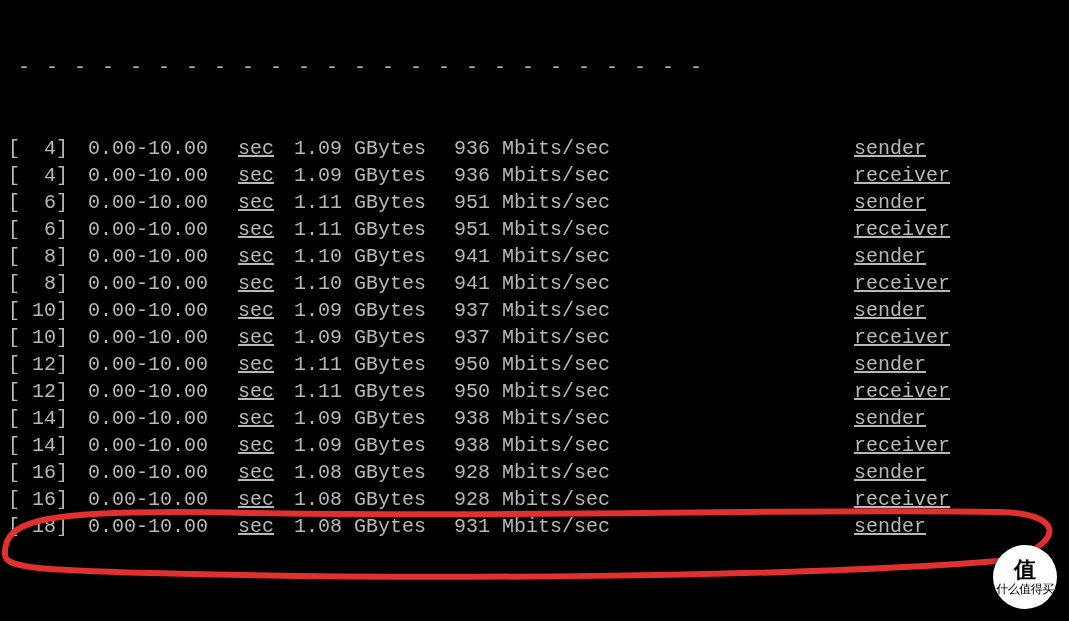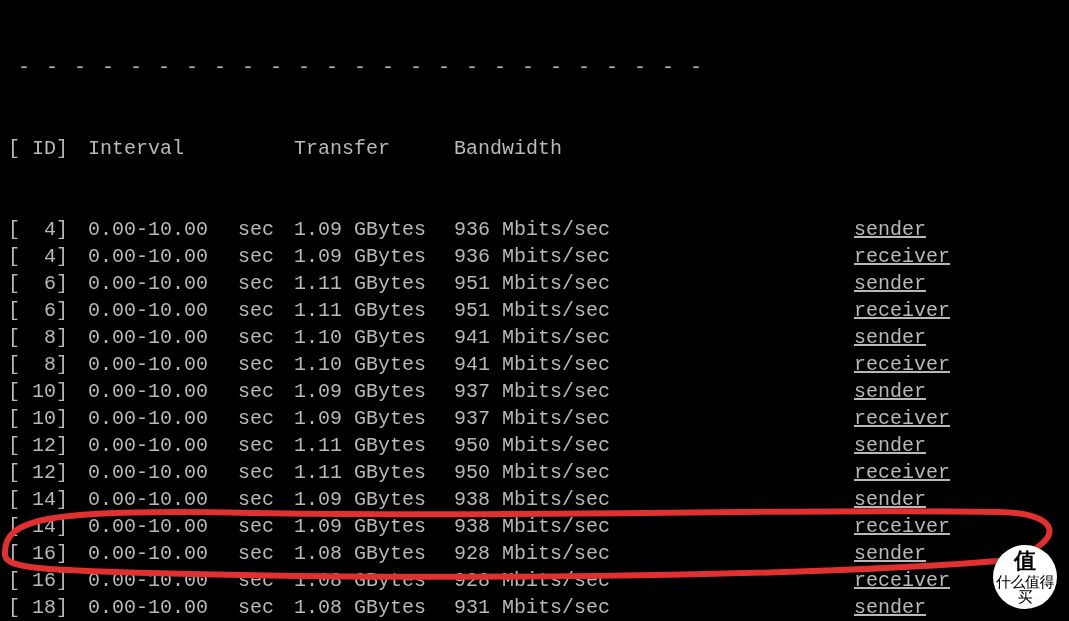--- a/index.html
+++ b/index.html
@@ -18,21 +18,21 @@
     padding: 0 0 0 8px;
     white-space: pre;
     line-height: 27px;
     position: relative;
     z-index: 1;
   }
   .row span { display: inline-block; }
   .dash-line { letter-spacing: 2px; color: #b8b8b8; padding-left: 10px;}
   .col-idlb { width: 62px; }
   .col-int  { width: 150px; padding-left: 18px; }
-  .col-sec  { width: 56px; }
+  .col-sec  { width: 56px; text-decoration: underline; }
   .col-tr   { width: 160px; }
   .col-bw   { width: 250px; }
   .col-role { padding-left: 150px; text-decoration: underline; }
   .watermark {
     position: absolute;
     right: 12px;
     bottom: 12px;
     width: 64px;
     height: 64px;
     border-radius: 50%;
@@ -47,40 +47,39 @@
   }
   .watermark .wm-top {
     font-family: sans-serif;
     font-size: 22px;
     font-weight: 900;
     color: #000;
     line-height: 1;
     margin-bottom: 2px;
   }
   .watermark .wm-bot {
-    font-family: Liberation Sans, sans-serif;
-    font-size: 15px;
+    font-family: Liberation Serif, serif;
+    font-size: 12px;
     color: #000;
     line-height: 1;
     letter-spacing: -0.5px;
     text-align: center;
   }
   svg.annot {
     position: absolute;
     top: 0; left: 0;
     z-index: 5;
     pointer-events: none;
   }
 </style>
 </head>
 <body>
 
 <div class="terminal">
   <div class="dash-line">- - - - - - - - - - - - - - - - - - - - - - - - -</div>
-  <div class="row"><span class="col-idlb">[<span> ID</span>]</span><span class="col-int">Interval</span><span class="col-sec"></span><span class="col-tr">Transfer</span><span class="col-bw">Bandwidth</span></div>
   <div id="rows-container"><div class="row"><span class="col-idlb">[  4]</span><span class="col-int">0.00-10.00</span><span class="col-sec">sec</span><span class="col-tr">1.09 GBytes</span><span class="col-bw">936 Mbits/sec</span><span class="col-role">sender</span></div><div class="row"><span class="col-idlb">[  4]</span><span class="col-int">0.00-10.00</span><span class="col-sec">sec</span><span class="col-tr">1.09 GBytes</span><span class="col-bw">936 Mbits/sec</span><span class="col-role">receiver</span></div><div class="row"><span class="col-idlb">[  6]</span><span class="col-int">0.00-10.00</span><span class="col-sec">sec</span><span class="col-tr">1.11 GBytes</span><span class="col-bw">951 Mbits/sec</span><span class="col-role">sender</span></div><div class="row"><span class="col-idlb">[  6]</span><span class="col-int">0.00-10.00</span><span class="col-sec">sec</span><span class="col-tr">1.11 GBytes</span><span class="col-bw">951 Mbits/sec</span><span class="col-role">receiver</span></div><div class="row"><span class="col-idlb">[  8]</span><span class="col-int">0.00-10.00</span><span class="col-sec">sec</span><span class="col-tr">1.10 GBytes</span><span class="col-bw">941 Mbits/sec</span><span class="col-role">sender</span></div><div class="row"><span class="col-idlb">[  8]</span><span class="col-int">0.00-10.00</span><span class="col-sec">sec</span><span class="col-tr">1.10 GBytes</span><span class="col-bw">941 Mbits/sec</span><span class="col-role">receiver</span></div><div class="row"><span class="col-idlb">[ 10]</span><span class="col-int">0.00-10.00</span><span class="col-sec">sec</span><span class="col-tr">1.09 GBytes</span><span class="col-bw">937 Mbits/sec</span><span class="col-role">sender</span></div><div class="row"><span class="col-idlb">[ 10]</span><span class="col-int">0.00-10.00</span><span class="col-sec">sec</span><span class="col-tr">1.09 GBytes</span><span class="col-bw">937 Mbits/sec</span><span class="col-role">receiver</span></div><div class="row"><span class="col-idlb">[ 12]</span><span class="col-int">0.00-10.00</span><span class="col-sec">sec</span><span class="col-tr">1.11 GBytes</span><span class="col-bw">950 Mbits/sec</span><span class="col-role">sender</span></div><div class="row"><span class="col-idlb">[ 12]</span><span class="col-int">0.00-10.00</span><span class="col-sec">sec</span><span class="col-tr">1.11 GBytes</span><span class="col-bw">950 Mbits/sec</span><span class="col-role">receiver</span></div><div class="row"><span class="col-idlb">[ 14]</span><span class="col-int">0.00-10.00</span><span class="col-sec">sec</span><span class="col-tr">1.09 GBytes</span><span class="col-bw">938 Mbits/sec</span><span class="col-role">sender</span></div><div class="row"><span class="col-idlb">[ 14]</span><span class="col-int">0.00-10.00</span><span class="col-sec">sec</span><span class="col-tr">1.09 GBytes</span><span class="col-bw">938 Mbits/sec</span><span class="col-role">receiver</span></div><div class="row"><span class="col-idlb">[ 16]</span><span class="col-int">0.00-10.00</span><span class="col-sec">sec</span><span class="col-tr">1.08 GBytes</span><span class="col-bw">928 Mbits/sec</span><span class="col-role">sender</span></div><div class="row"><span class="col-idlb">[ 16]</span><span class="col-int">0.00-10.00</span><span class="col-sec">sec</span><span class="col-tr">1.08 GBytes</span><span class="col-bw">928 Mbits/sec</span><span class="col-role">receiver</span></div><div class="row"><span class="col-idlb">[ 18]</span><span class="col-int">0.00-10.00</span><span class="col-sec">sec</span><span class="col-tr">1.08 GBytes</span><span class="col-bw">931 Mbits/sec</span><span class="col-role">sender</span></div></div>
   
   
 </div>
 
 <svg class="annot" width="1069" height="621">
   <path d="M 5 555 C 3 520, 40 508, 250 513 C 500 518, 800 508, 1000 512 C 1060 513, 1068 540, 1010 560 C 800 578, 400 580, 150 573 C 40 570, 6 568, 5 555 Z" fill="none" stroke="#e03030" stroke-width="6" stroke-linecap="round" stroke-linejoin="round"></path>
 </svg>
 
 <div class="watermark">

